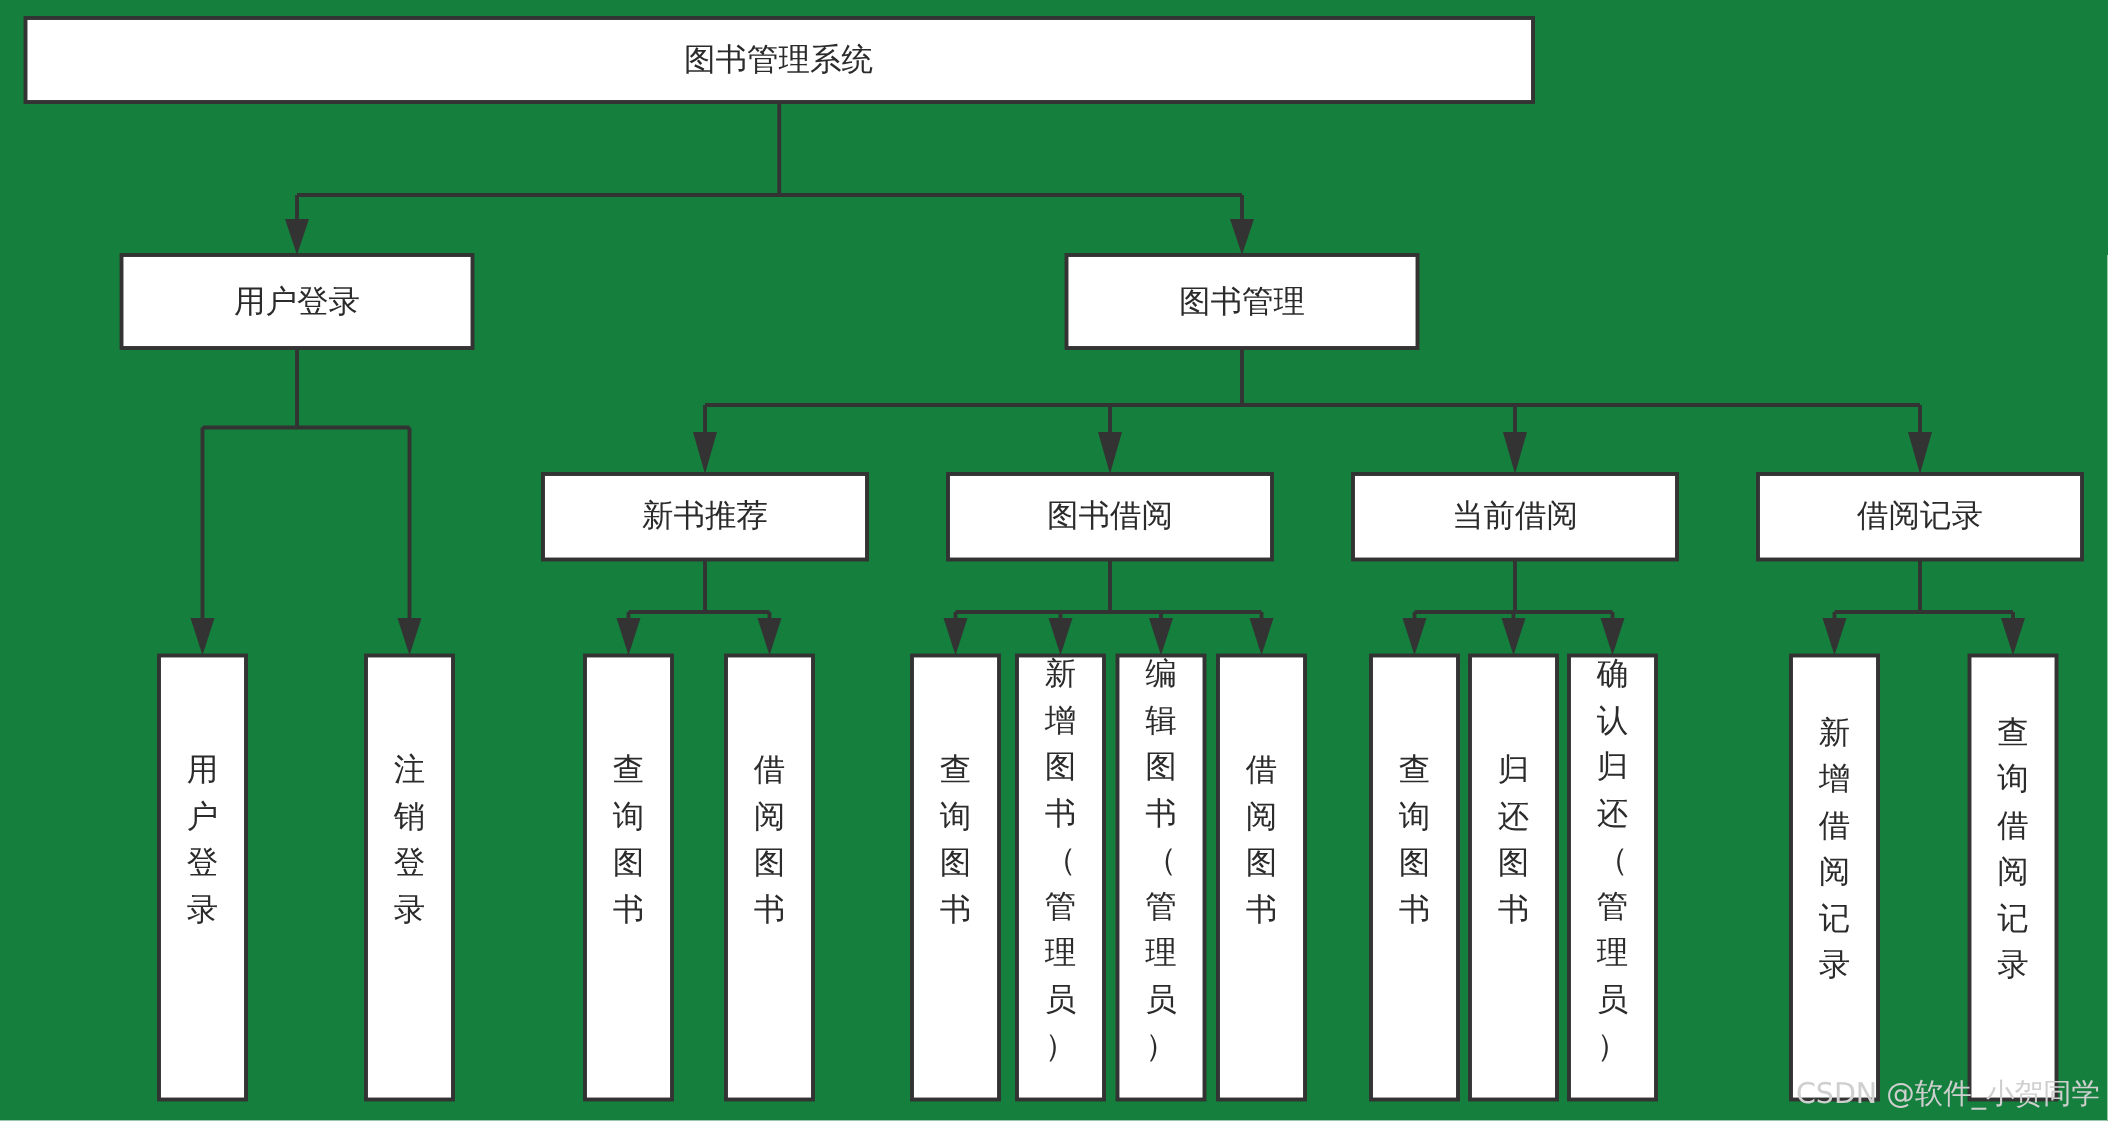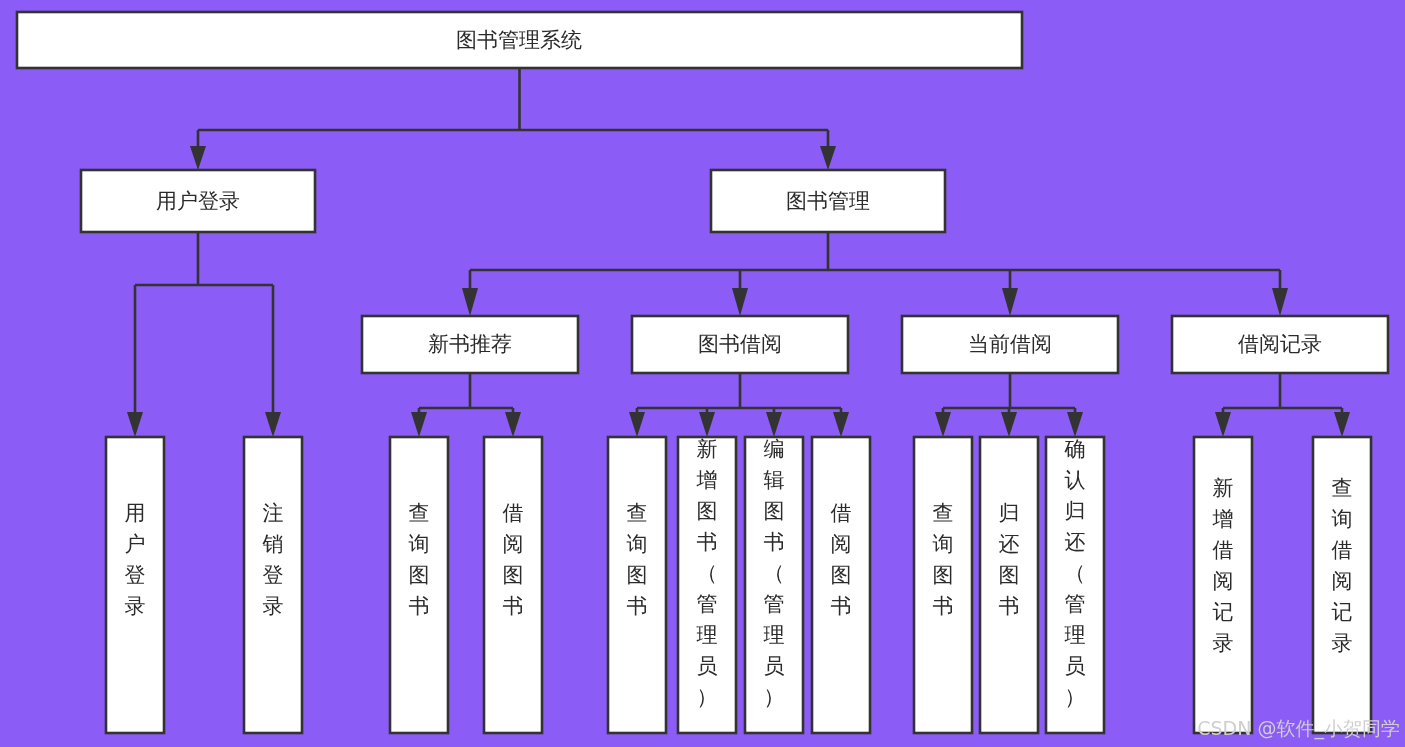--- a/index.html
+++ b/index.html
@@ -8,21 +8,21 @@
     padding: 0;
     background: #ffffff;
   }
   body {
     font-family: "DejaVu Sans", "Liberation Sans", sans-serif;
   }
   #diagram-root {
     position: relative;
     width: 1405px;
     height: 747px;
-    background: #8b5cf6;
+    background: #15803d;
     overflow: hidden;
   }
   #diagram-svg {
     position: absolute;
     left: 0;
     top: 0;
     width: 1405px;
     height: 747px;
     display: block;
   }

